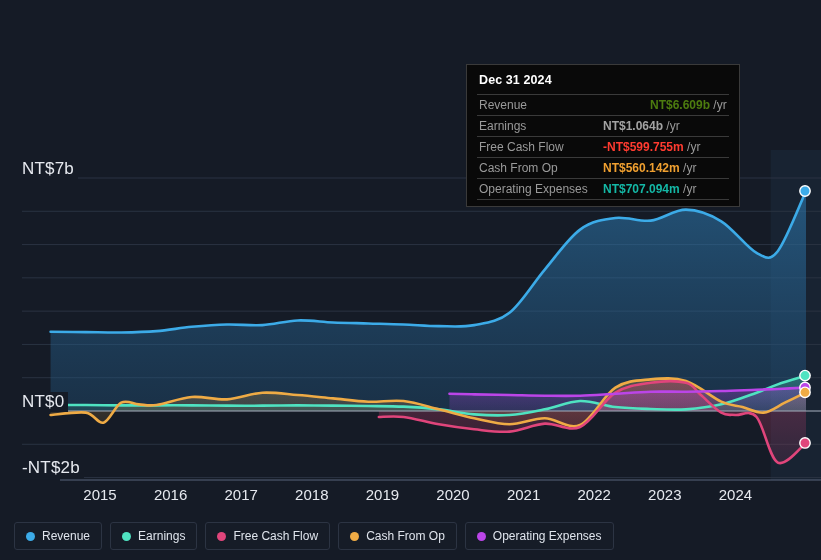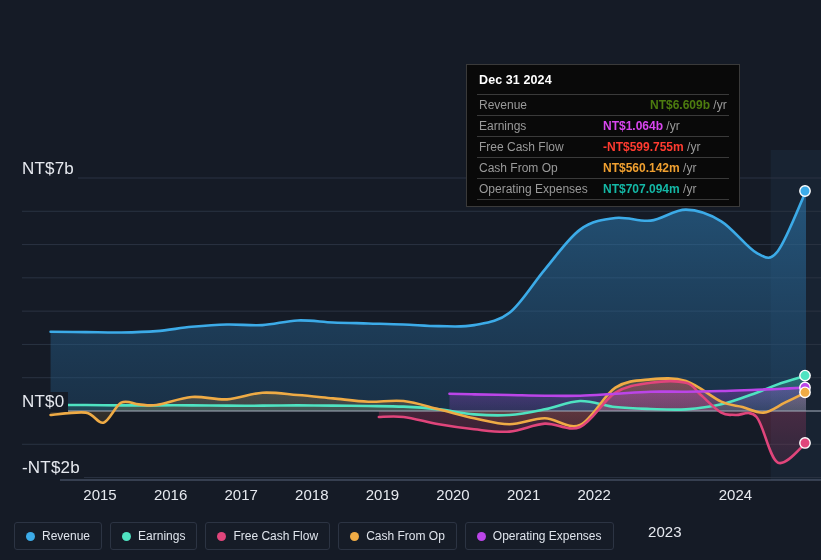--- a/index.html
+++ b/index.html
@@ -164,35 +164,35 @@
 
   <div id="xlabels">
       <div class="xlab" style="left: 100px; top: 486px;">2015</div>
       <div class="xlab" style="left: 170.6px; top: 486px;">2016</div>
       <div class="xlab" style="left: 241.2px; top: 486px;">2017</div>
       <div class="xlab" style="left: 311.8px; top: 486px;">2018</div>
       <div class="xlab" style="left: 382.4px; top: 486px;">2019</div>
       <div class="xlab" style="left: 453px; top: 486px;">2020</div>
       <div class="xlab" style="left: 523.6px; top: 486px;">2021</div>
       <div class="xlab" style="left: 594.2px; top: 486px;">2022</div>
-      <div class="xlab" style="left: 664.8px; top: 486px; margin-top: 37px;">2023</div>
+      <div class="xlab" style="left: 664.8px; top: 486px;">2023</div>
       <div class="xlab" style="left: 735.4px; top: 486px;">2024</div>
     </div>
 
   <div id="tooltip">
     <div class="tt-date">Dec 31 2024</div>
     <table>
       <tbody id="tt-rows">
           <tr>
             <td class="tt-key">Revenue</td>
             <td><span class="tt-val" style="color: #4d7c0f; padding-left: 47px;">NT$6.609b</span><span class="tt-unit"> /yr</span></td>
           </tr>
           <tr>
             <td class="tt-key">Earnings</td>
-            <td><span class="tt-val" style="color: #d946ef; text-align: right;">NT$1.064b</span><span class="tt-unit"> /yr</span></td>
+            <td><span class="tt-val" style="color: #a3a3a3; text-align: right;">NT$1.064b</span><span class="tt-unit"> /yr</span></td>
           </tr>
           <tr>
             <td class="tt-key">Free Cash Flow</td>
             <td><span class="tt-val" style="color: rgb(255, 59, 48);">-NT$599.755m</span><span class="tt-unit"> /yr</span></td>
           </tr>
           <tr>
             <td class="tt-key">Cash From Op</td>
             <td><span class="tt-val" style="color: rgb(240, 160, 48);">NT$560.142m</span><span class="tt-unit"> /yr</span></td>
           </tr>
           <tr>

